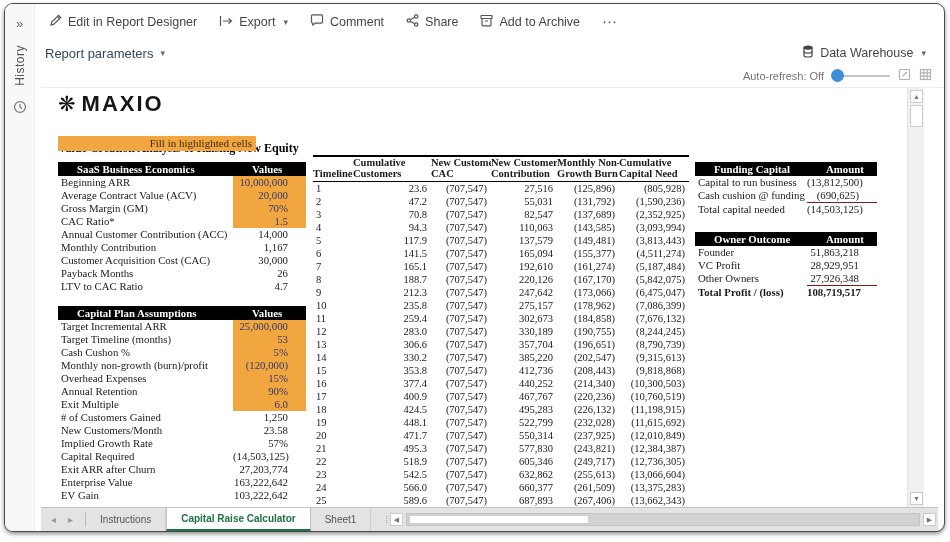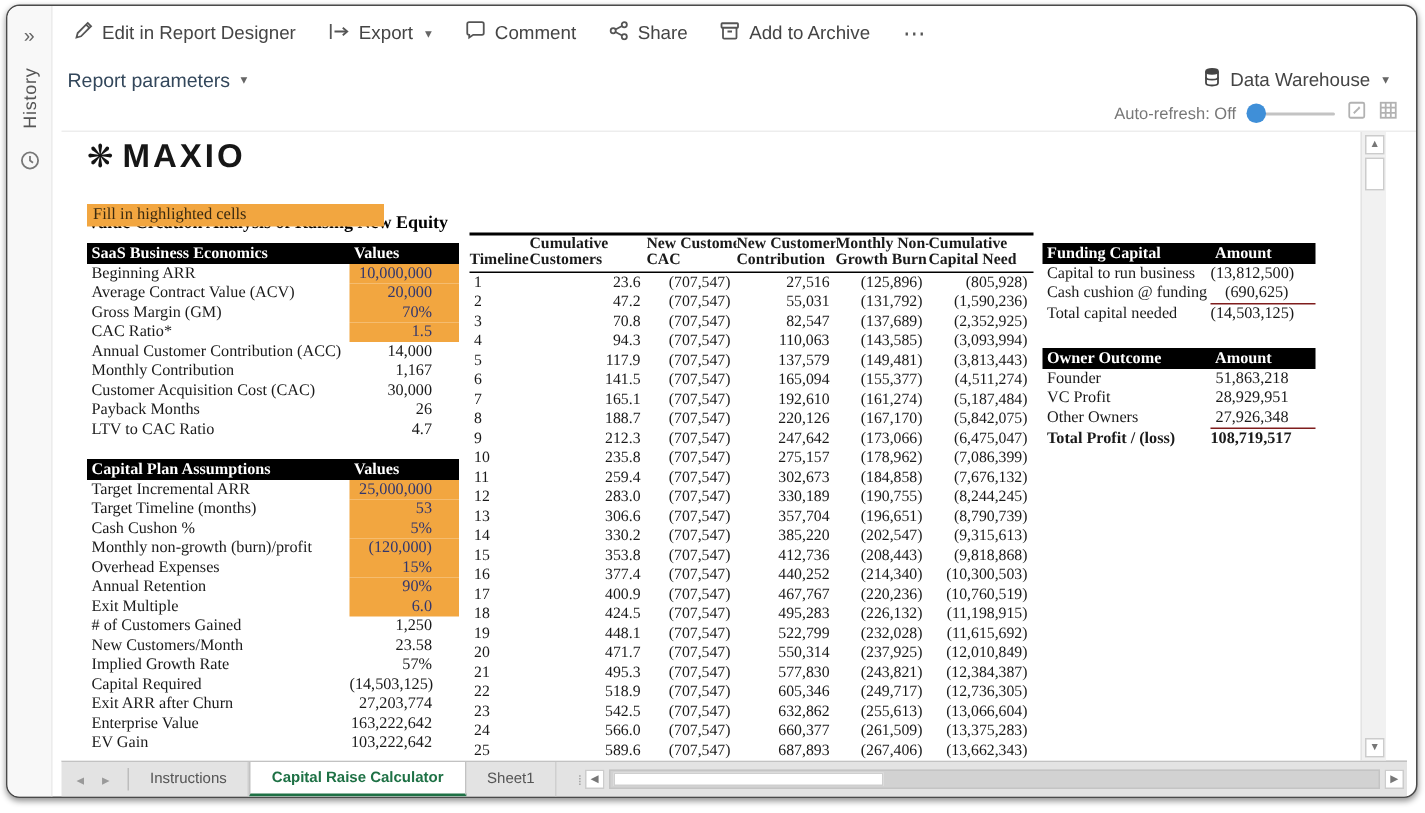--- a/index.html
+++ b/index.html
@@ -38,25 +38,25 @@
 
   
   .sheet-region { display:flex; margin-left:6px; border-top:1px solid #ededed; }
   .sheet { position:relative; width:866px; height:419px; background:#fff; overflow:hidden;
            font-family:"Liberation Serif", serif; color:#1a1a1a; }
 
   .logo { position:absolute; left:17px; top:3px; display:flex; align-items:center; gap:6px; }
   .logo .mark { font-size:21px; color:#141414; line-height:1; }
   .logo .word { font-family:"Liberation Sans", sans-serif; font-size:22px; font-weight:600; letter-spacing:2px; color:#161616; }
   .sheet-title { position:absolute; left:17px; top:29px; font-size:12px; font-weight:bold; color:#000;margin-top:24px; }
-  .banner { position:absolute; left:17px; top:48px; width:198px; background:#F2A640; font-size:11px; color:#3a2a10; padding:0 4px; line-height:15px; }
+  .banner { position:absolute; left:17px; top:48px; width:198px; background:#F2A640; font-size:11px; color:#3a2a10; padding:0 4px; line-height:15px;text-align:right; }
 
   
   .kv-table { position:absolute; font-size:10.8px; line-height:13px; }
-  .kv-head { display:grid; background:#000; color:#fff; font-weight:bold; height:14px; line-height:14px; }
+  .kv-head { display:grid; background:#000; color:#fff; font-weight:bold; height:14px; line-height:14px;padding-left:16px; }
   .kv-head > div { padding-left:3px; }
   .kv-row { display:grid; }
   .kv-row.b { font-weight:bold; }
   .kv-label { padding-left:3px; white-space:nowrap; overflow:hidden; }
   .kv-value { text-align:right; padding-right:18px; white-space:nowrap; }
   .kv-value.hl { background:#F2A640; color:#32376E; }
   .kv-value.ul { border-bottom:1px solid #7f1d1d; }
   .cols-wide  { grid-template-columns:175px 73px; }
   .cols-small { grid-template-columns:112px 70px; }
   #saas-table    { left:17px;  top:74px;  width:248px; }

